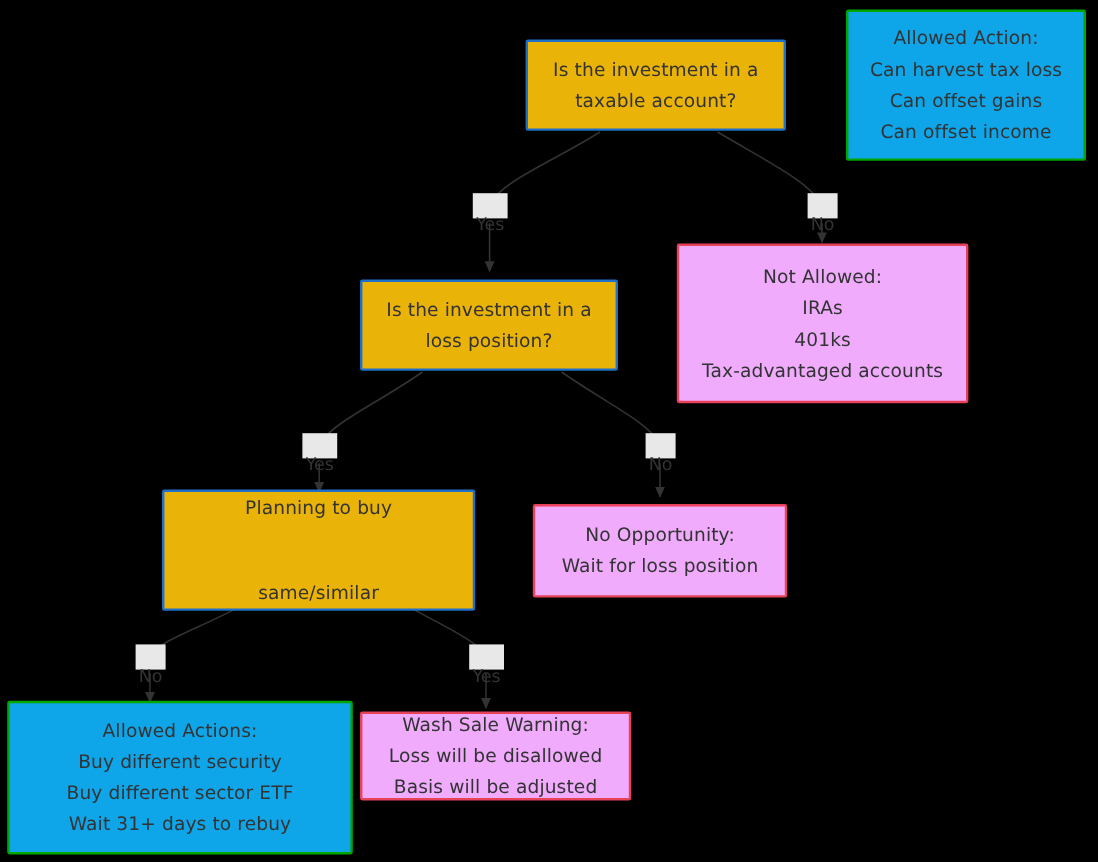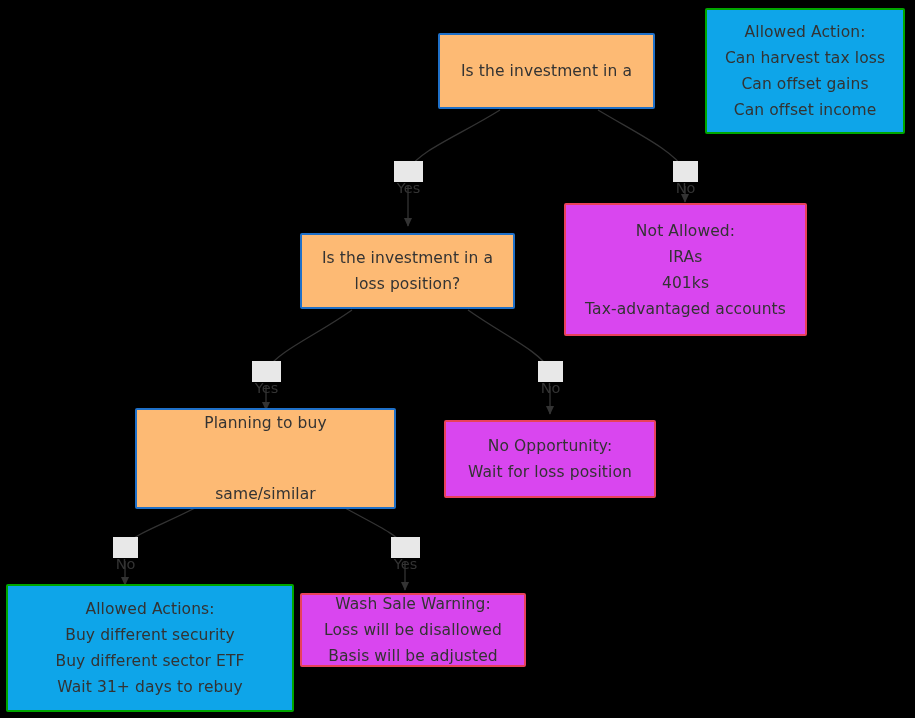--- a/index.html
+++ b/index.html
@@ -43,29 +43,29 @@
     color: #333333;
     font-size: 15.5px;
     line-height: 26px;
     letter-spacing: 0.1px;
   }
   .node .line {
     display: block;
     white-space: nowrap;
   }
   .node-decision {
-    background: #fdba74;
+    background: #eab308;
     border-color: #1f70c8;
   }
   .node-allowed {
     background: #0ea5e9;
     border-color: #00a600;
   }
   .node-blocked {
-    background: #d946ef;
+    background: #f0abfc;
     border-color: #e8415a;
   }
   .edge-label {
     position: absolute;
     background: #e8e8e8;
     color: #333333;
     font-size: 14.5px;
     line-height: 17px;
     padding: 19px 2px 2px 2px;
     box-sizing: border-box;
@@ -99,20 +99,21 @@
 
     <path d="M 195,508 C 160,526 134,534 125,546" fill="none" stroke="#333333" stroke-width="1.3"></path>
     <path d="M 125,561 L 125,585" fill="none" stroke="#333333" stroke-width="1.3" marker-end="url(#arrow)"></path>
 
     <path d="M 345,508 C 378,526 396,534 405,546" fill="none" stroke="#333333" stroke-width="1.3"></path>
     <path d="M 405,561 L 405,590" fill="none" stroke="#333333" stroke-width="1.3" marker-end="url(#arrow)"></path>
   </svg>
 
   <div class="node node-decision" style="left:438px; top:33px; width:217px; height:76px;">
     <span class="line">Is the investment in a</span>
+    <span class="line">taxable account?</span>
   </div>
 
   <div class="node node-allowed" style="left:705px; top:8px; width:200px; height:126px;">
     <span class="line">Allowed Action:</span>
     <span class="line">Can harvest tax loss</span>
     <span class="line">Can offset gains</span>
     <span class="line">Can offset income</span>
   </div>
 
   <div class="node node-blocked" style="left:564px; top:203px; width:243px; height:133px;">

